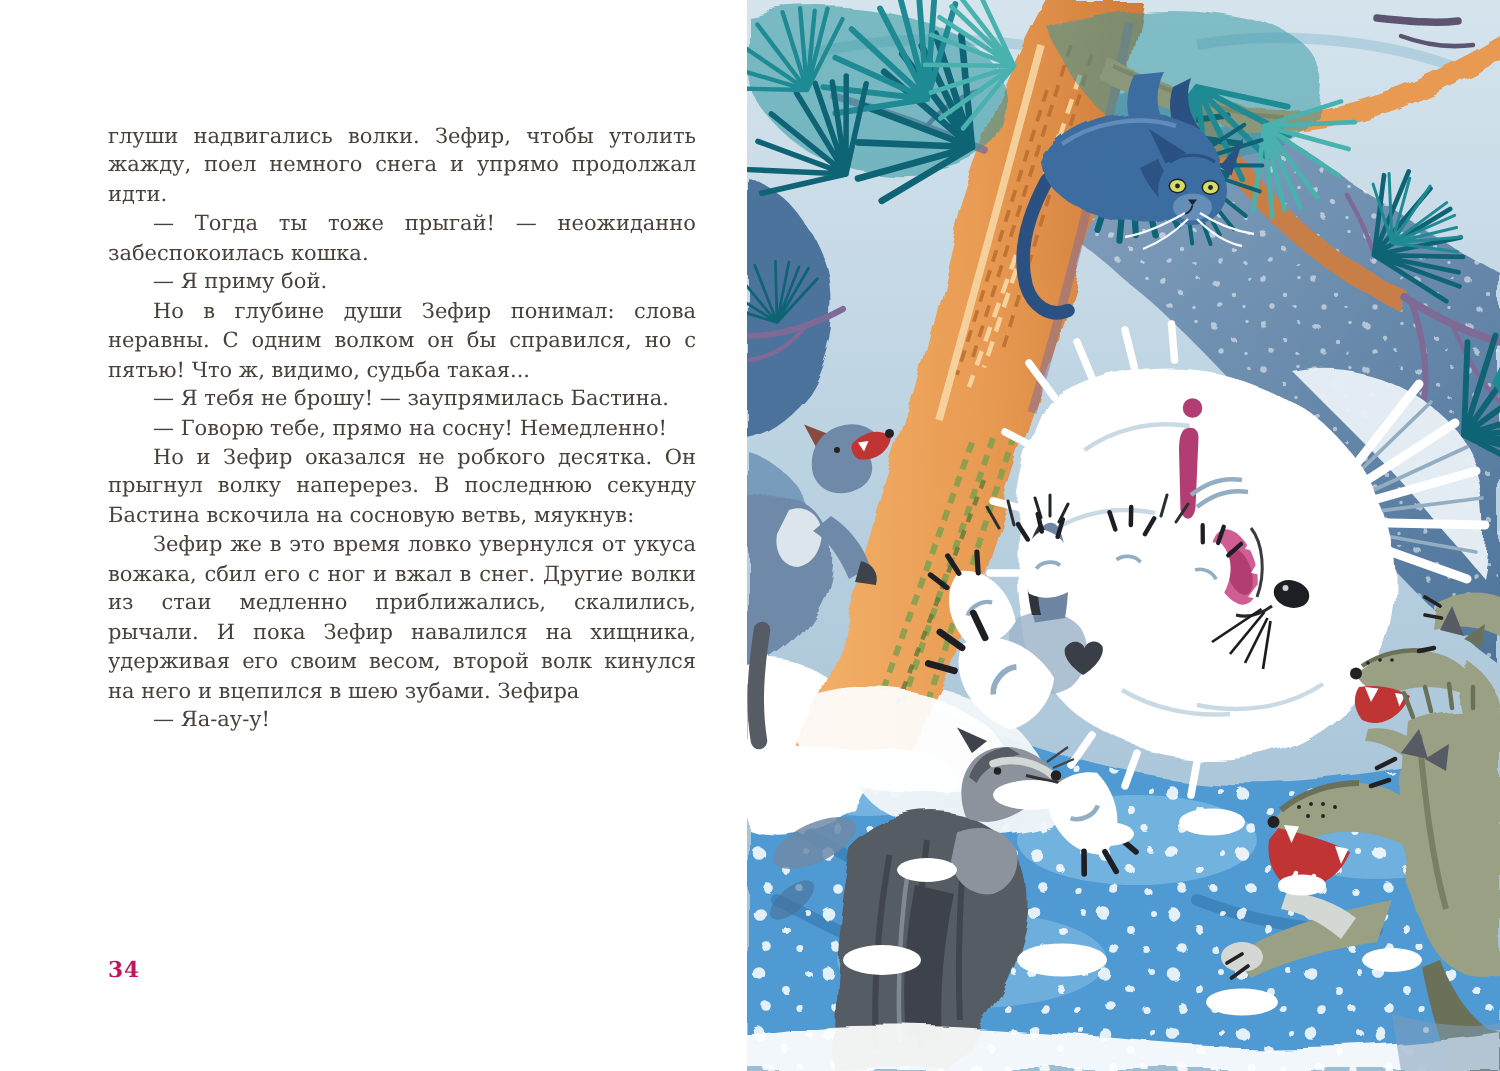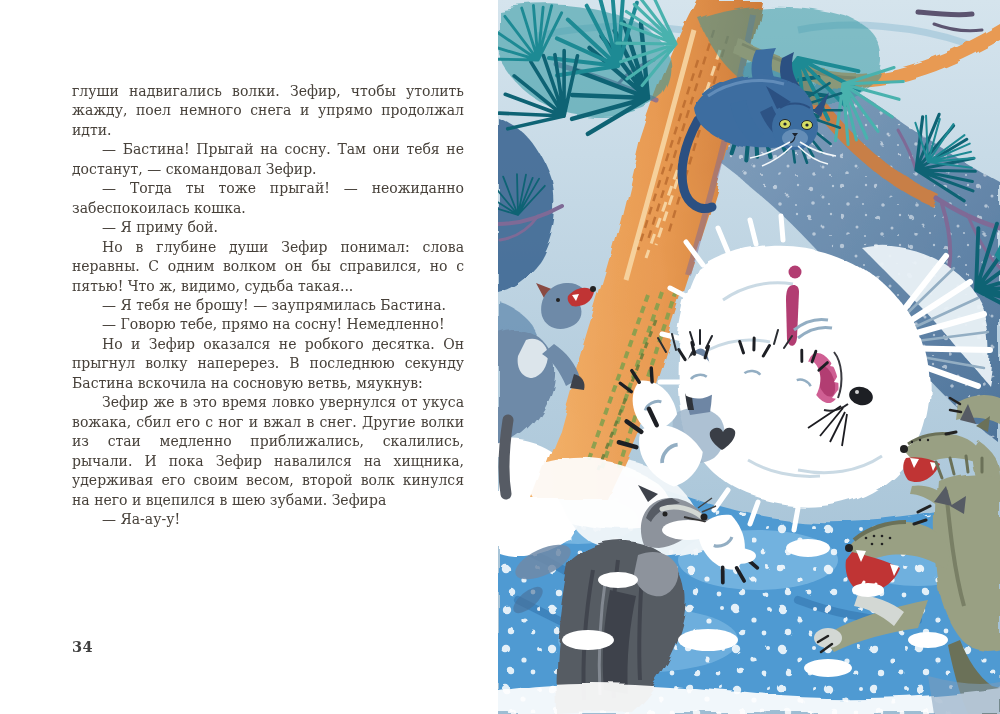--- a/index.html
+++ b/index.html
@@ -11,33 +11,32 @@
   .text-col{
     position:absolute;left:72px;top:62px;width:392px;
     color:#47413a;font-size:14px;line-height:19.45px;
     text-align:justify;
     margin-top:20px;
   }
   .para{margin:0;}
   .para.indent{text-indent:30px;}
   .page-num{
     position:absolute;left:72px;top:638px;
-    color:#404040;font-size:14.5px;font-weight:bold;letter-spacing:.5px;
+    color:#be185d;font-size:14.5px;font-weight:bold;letter-spacing:.5px;
   }
   .illo{
     position:absolute;right:0;top:0;width:502px;height:714px;margin:0;
   }
   .illo svg{display:block;}
 </style>
 </head>
 <body>
 
 <div class="text-col">
     <p class="para">глуши надвигались волки. Зефир, чтобы утолить жажду, поел немного снега и упрямо продолжал идти.</p>
-    <p class="para indent">— Бастина! Прыгай на сосну. Там они тебя не достанут, — скомандовал Зефир.</p>
     <p class="para indent">— Тогда ты тоже прыгай! — неожиданно забеспокоилась кошка.</p>
     <p class="para indent">— Я приму бой.</p>
     <p class="para indent">Но в глубине души Зефир понимал: слова неравны. С одним волком он бы справился, но с пятью! Что ж, видимо, судьба такая...</p>
     <p class="para indent">— Я тебя не брошу! — заупрямилась Бастина.</p>
     <p class="para indent">— Говорю тебе, прямо на сосну! Немедленно!</p>
     <p class="para indent">Но и Зефир оказался не робкого десятка. Он прыгнул волку наперерез. В последнюю секунду Бастина вскочила на сосновую ветвь, мяукнув:</p>
     <p class="para indent">Зефир же в это время ловко увернулся от укуса вожака, сбил его с ног и вжал в снег. Другие волки из стаи медленно приближались, скалились, рычали. И пока Зефир навалился на хищника, удерживая его своим весом, второй волк кинулся на него и вцепился в шею зубами. Зефира</p>
     <p class="para indent">— Яа-ау-у!</p>
   </div>
 

